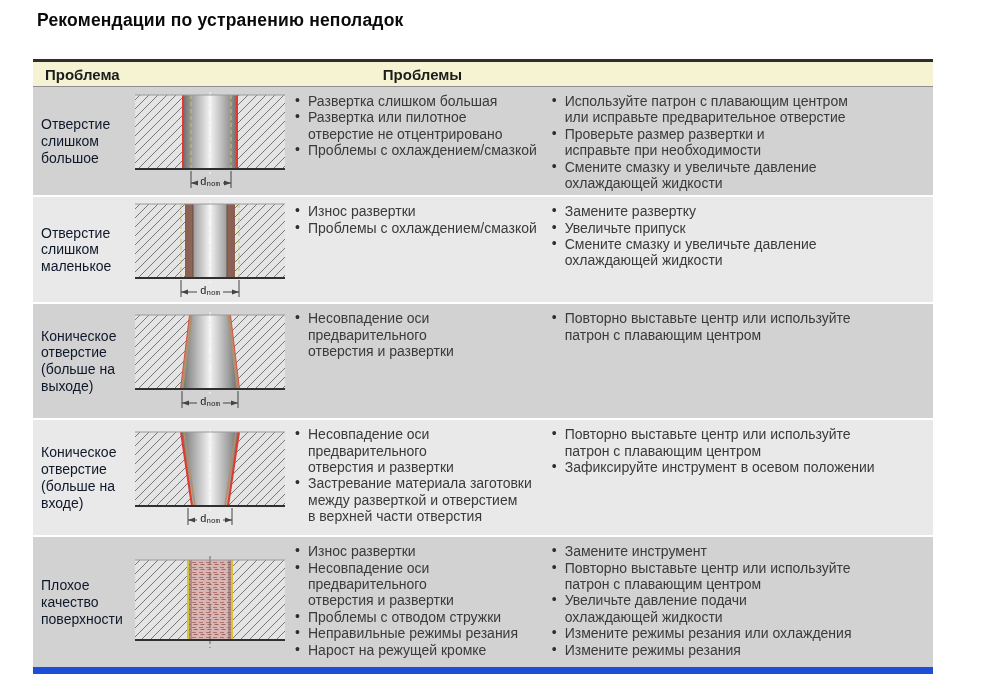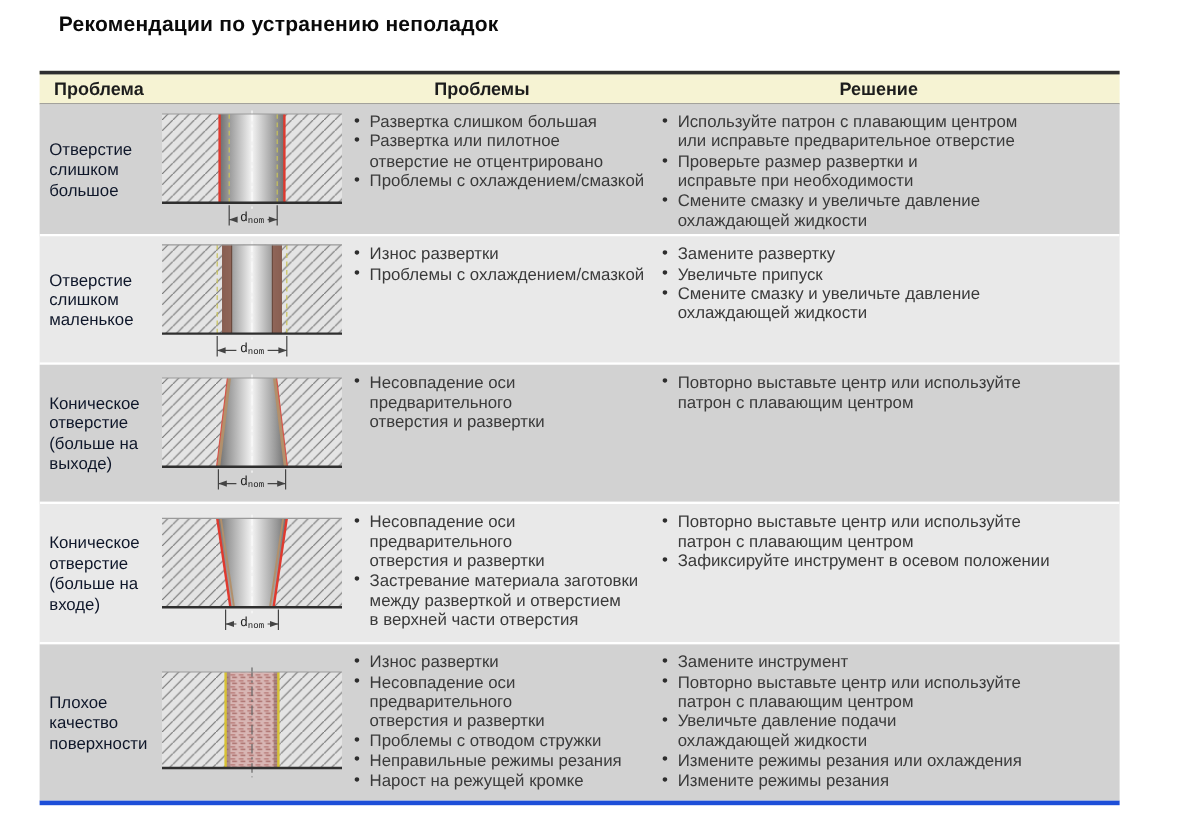--- a/index.html
+++ b/index.html
@@ -1,19 +1,19 @@
 <!DOCTYPE html>
 <html lang="ru"><head>
 <meta charset="utf-8">
 <style>
   html,body{margin:0;padding:0;background:#fff;width:990px;height:697px;overflow:hidden;
     font-family:"Liberation Sans",sans-serif;-webkit-font-smoothing:antialiased;}
   .page{padding:10px 0 0 33px;}
-  .title{font-size:17.5px;font-weight:700;color:#0a0a0a;margin:0 0 28px 16px;letter-spacing:.2px;}
-  .tbl{width:900px;border-bottom:4px solid #1d4ed8;}
+  .title{font-size:17.5px;font-weight:700;color:#0a0a0a;margin:0 0 28px 4px;letter-spacing:.2px;}
+  .tbl{width:900px;border-bottom:7px solid #1d4ed8;}
   .thead{display:flex;align-items:center;height:24px;background:#F6F3D3;
     border-top:3px solid #2e2e2e;border-bottom:1px solid #8e8e8e;
     font-weight:700;font-size:15px;color:#1c1c1c;}
   .th{box-sizing:border-box;}
   .th-problem{width:252px;padding-left:12px;}
   .th-cause{width:275px;text-align:center;}
   .th-solution{width:425px;text-align:center;}
   .row{display:flex;border-bottom:2px solid #ffffff;}
   .row.shade-dark{background:#D2D2D2;}
   .row.shade-light{background:#E9E9E9;}
@@ -38,21 +38,20 @@
 </head>
 <body>
 
 <div class="page">
   <h1 class="title">Рекомендации по устранению неполадок</h1>
 
   <div class="tbl">
     <div class="thead">
       <div class="th th-problem">Проблема</div>
       <div class="th th-cause">Проблемы</div>
-      <div class="th th-solution">Решение</div>
     </div>
     <div class="tbody" id="tbody">
   <div class="row shade-dark">
     <div class="cell cell-problem">
       <div class="problem-label">Отверстие
 слишком
 большое</div>
       <div class="diagram">
               <svg width="150" height="100" viewBox="0 0 150 100" xmlns="http://www.w3.org/2000/svg">
                 <defs>

